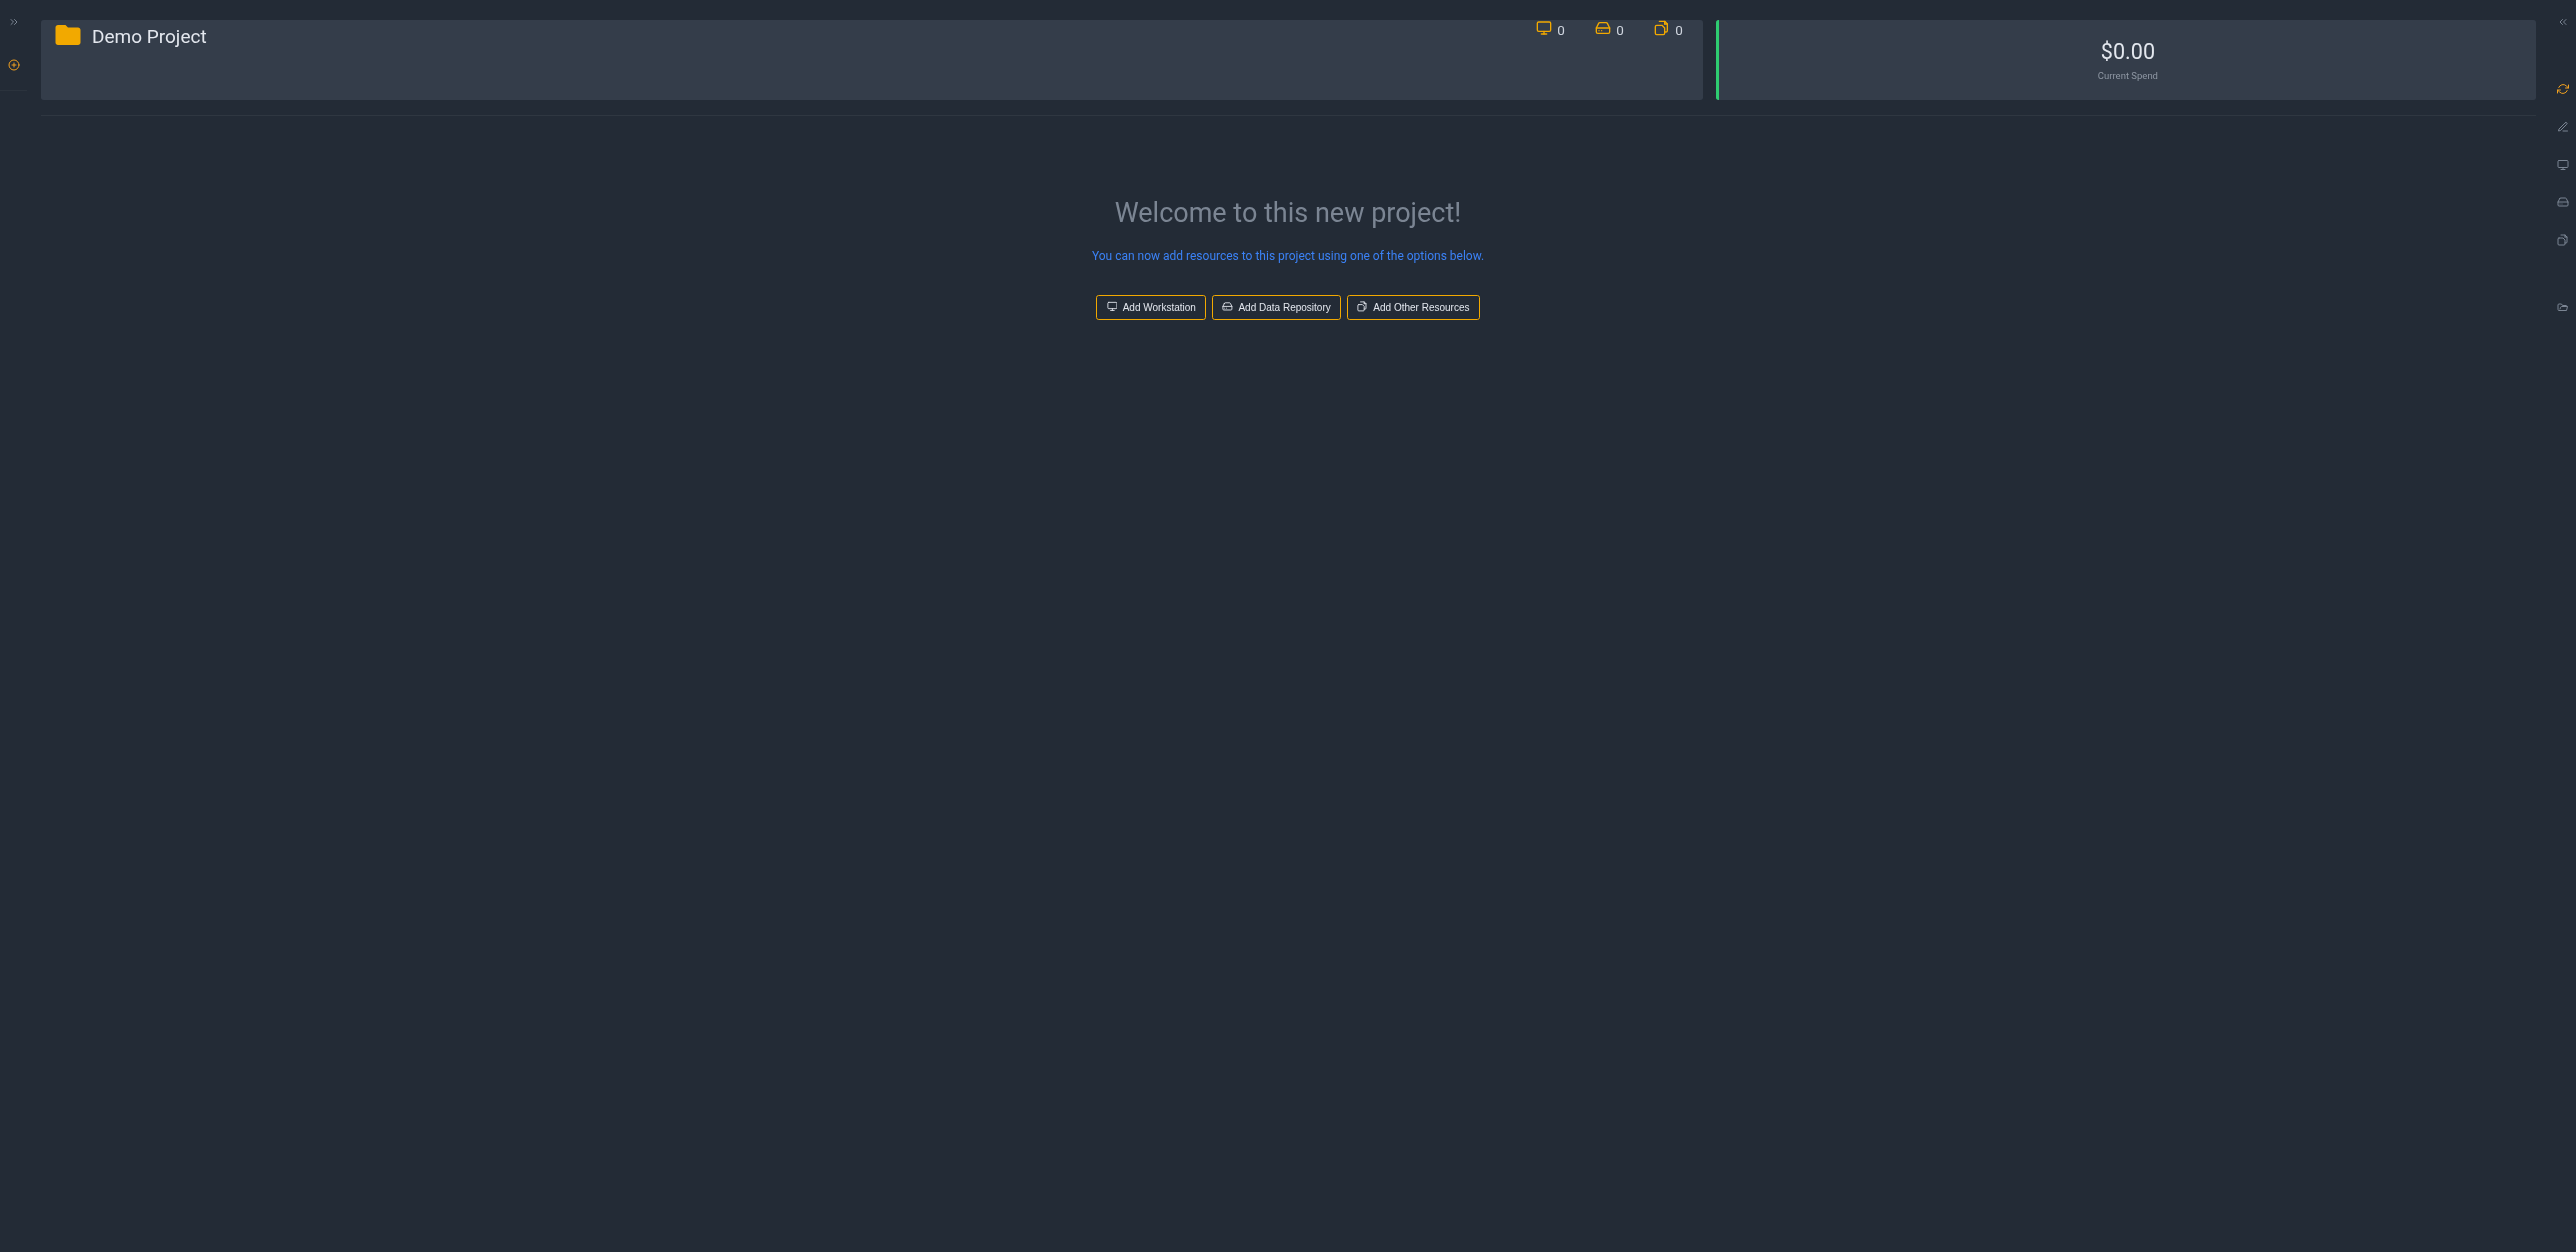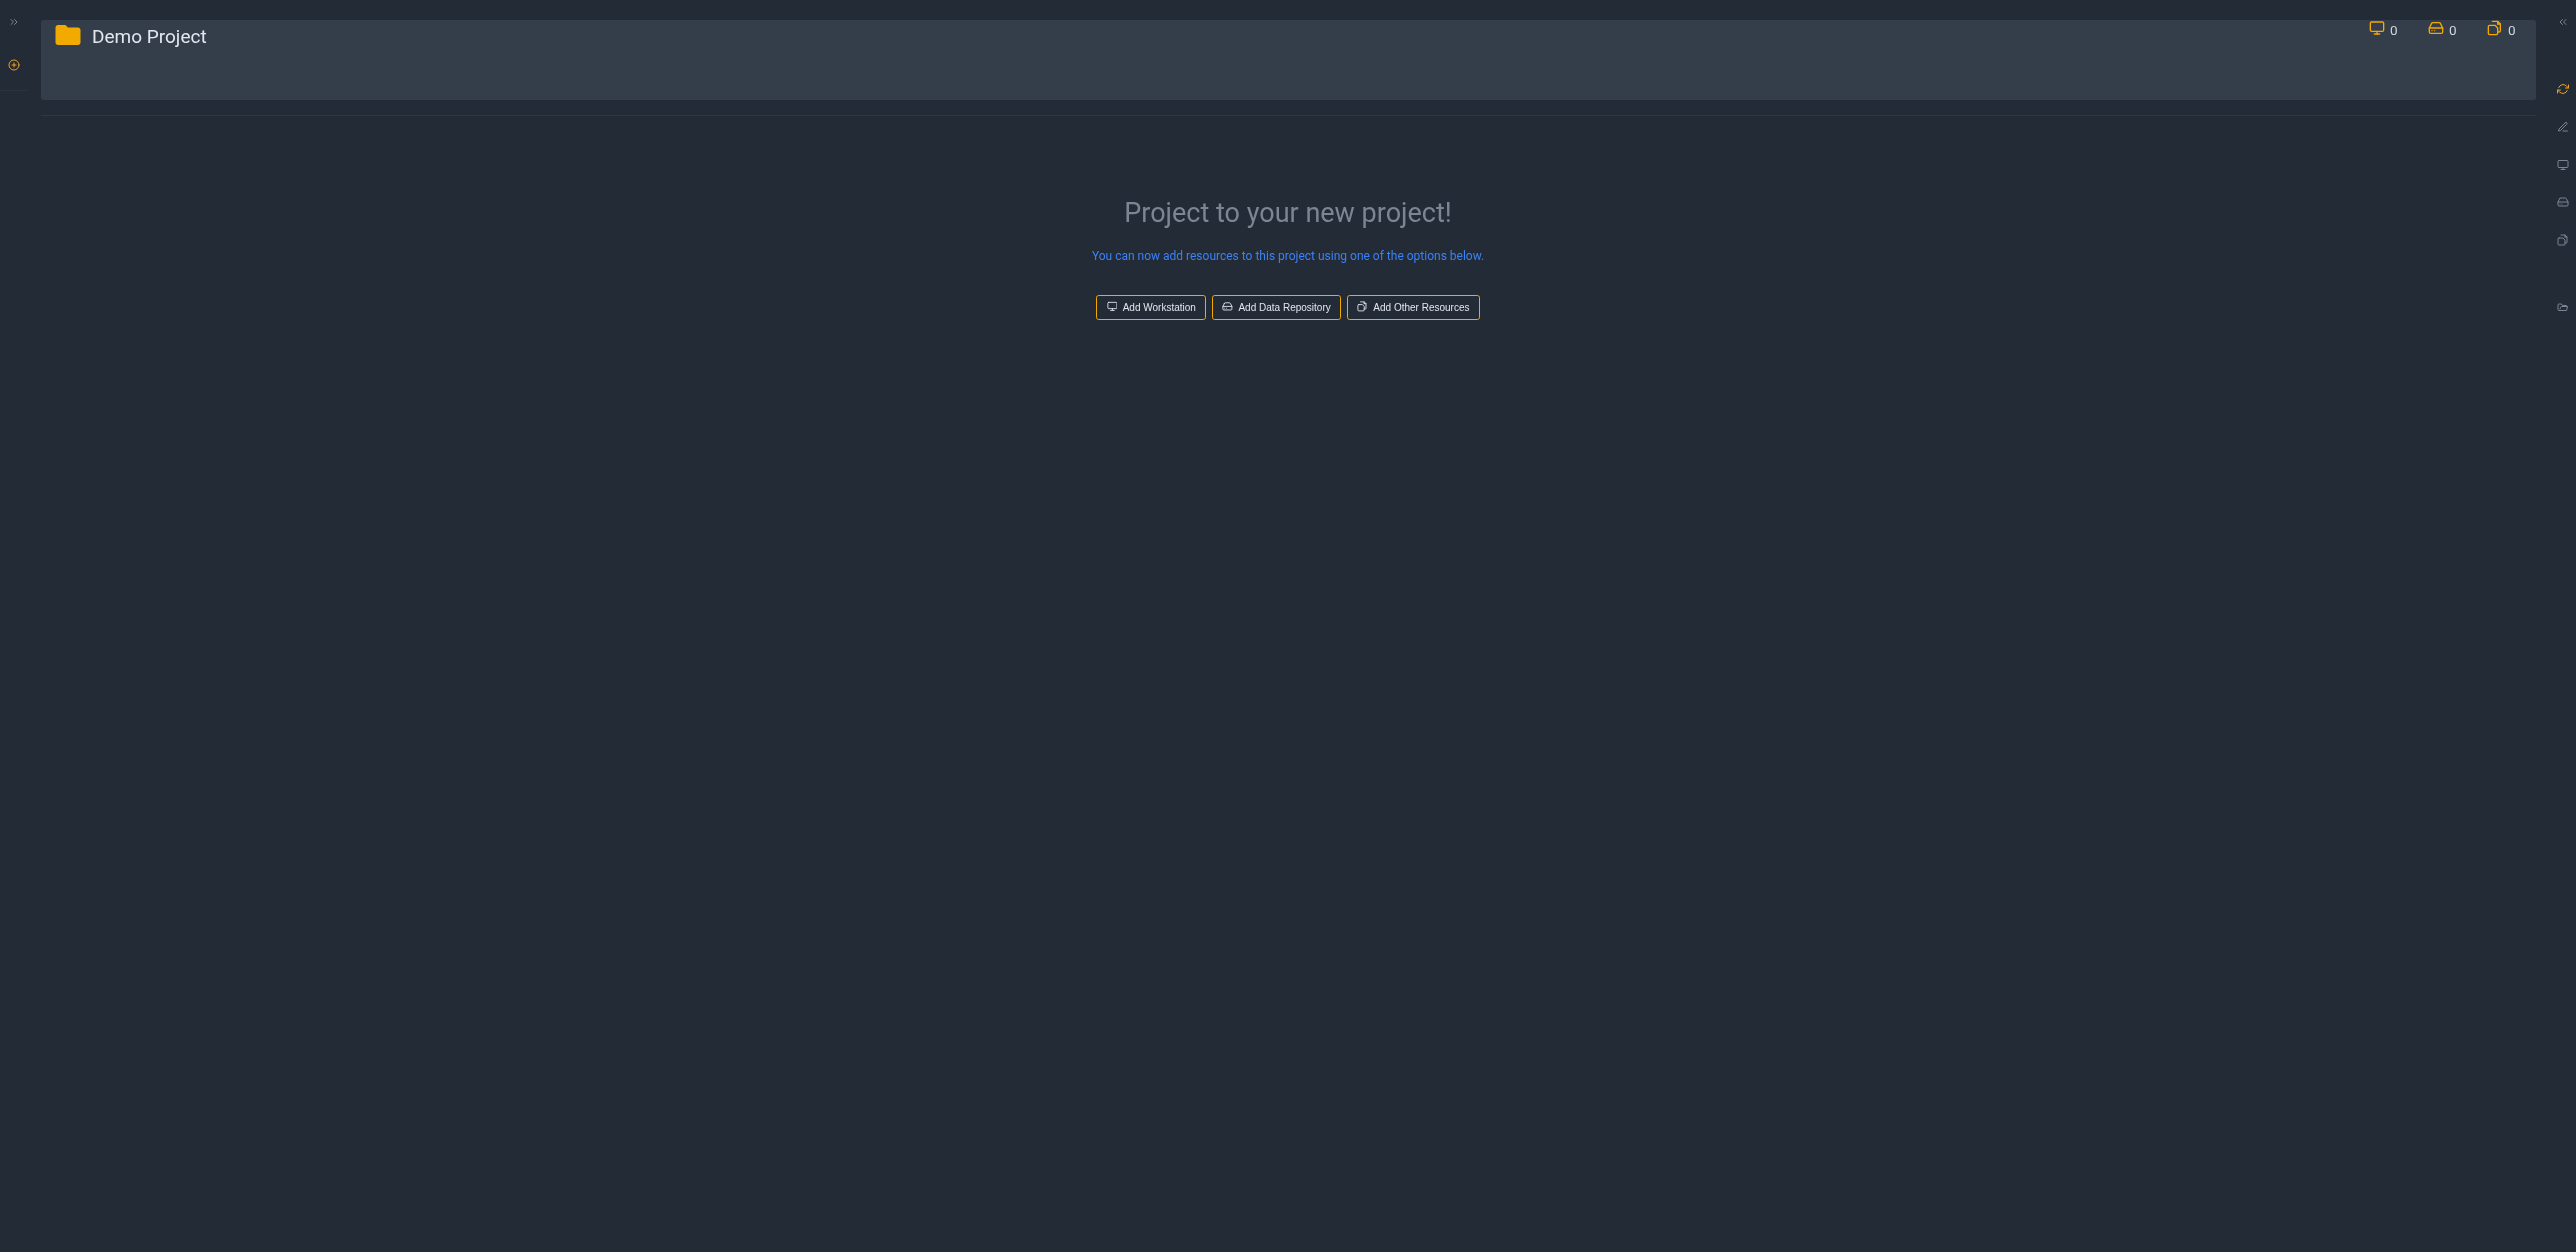--- a/index.html
+++ b/index.html
@@ -246,28 +246,33 @@
                   <path d="M16 6V2"></path>
                   <path d="M16 6h4"></path>
                   <path d="M4 8h8l4 4v8a2 2 0 0 1-2 2H4a2 2 0 0 1-2-2V10a2 2 0 0 1 2-2z"></path>
                 </svg>
             </span>
             <span class="num">0</span>
           </div>
         </div>
       </div>
 
+      <div class="card kpi spend">
+        <div class="bar"></div>
+        <div class="value">$0.00</div>
+        <div class="label">Current Spend</div>
+      </div>
 
 
     </div>
 
     <div class="hr"></div>
 
     <div class="welcome">
-      <h1>Project to your new project!</h1>
+      <h1>Welcome to this new project!</h1>
       <p>You can now add resources to this project using one of the options below.</p>
       <div class="actions">
 
         <button class="btn-outline">
           <span class="ico">
             <svg viewBox="0 0 24 24" fill="none" stroke="currentColor" stroke-width="2" stroke-linecap="round" stroke-linejoin="round">
                 <rect x="2" y="3" width="20" height="14" rx="2"></rect>
                 <line x1="8" y1="21" x2="16" y2="21"></line>
                 <line x1="12" y1="17" x2="12" y2="21"></line>
               </svg>

